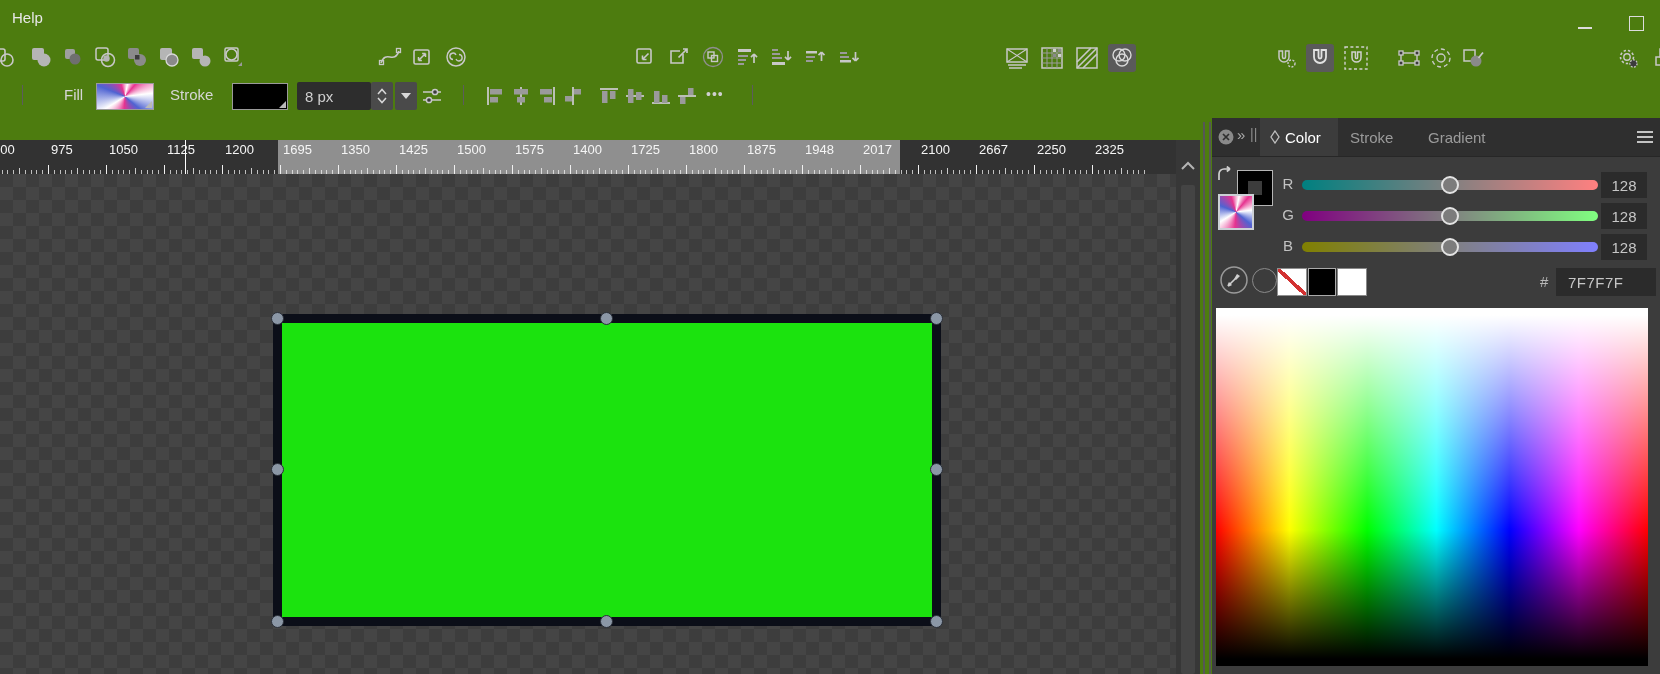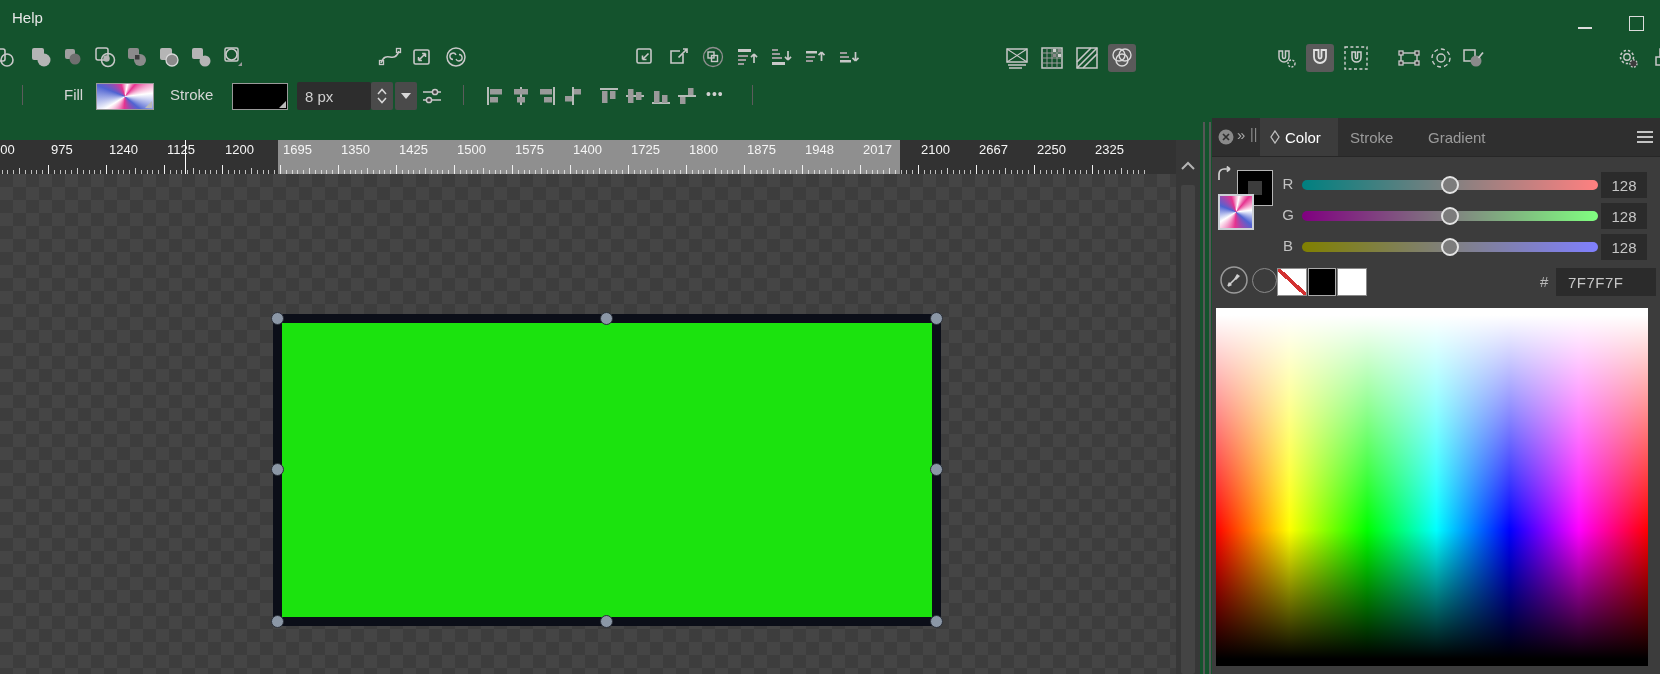--- a/index.html
+++ b/index.html
@@ -1,16 +1,16 @@
 <!DOCTYPE html>
 <html><head>
 <meta charset="utf-8">
 <style>
   html,body{margin:0;padding:0;background:#222;}
-  #root{position:relative;width:1660px;height:674px;background:#14532d;overflow:hidden;
+  #root{position:relative;width:1660px;height:674px;background:#4d7c0f;overflow:hidden;
         font-family:"Liberation Sans",sans-serif;color:#d6d6d6;-webkit-font-smoothing:antialiased;}
   .abs{position:absolute;}
   .ico svg{display:block;}
   .ilabel{font-size:15px;color:#d6d6d6;}
   
   #menubar{left:0;top:0;width:1660px;height:38px;}
   #menu-help{left:12px;top:9px;font-size:15px;color:#e8e8e8;cursor:default;}
   #win-min{left:1578px;top:27px;width:14px;height:2px;background:#dcdcdc;}
   #win-max{left:1629px;top:16px;width:13px;height:13px;border:1.5px solid #dcdcdc;}
   .tgroup{display:flex;align-items:center;}
@@ -409,21 +409,21 @@
       <div class="tickm" style="left: 53.8px;"></div>
       <div class="tickm" style="left: 59.6px;"></div>
       <div class="tickm" style="left: 65.4px;"></div>
       <div class="tickm" style="left: 71.2px;"></div>
       <div class="tickmid" style="left: 77px;"></div>
       <div class="tickm" style="left: 82.8px;"></div>
       <div class="tickm" style="left: 88.6px;"></div>
       <div class="tickm" style="left: 94.4px;"></div>
       <div class="tickm" style="left: 100.2px;"></div>
       <div class="tickM" style="left: 106px;"></div>
-      <div class="rlabel" style="left: 109px;">1240</div>
+      <div class="rlabel" style="left: 109px;">1050</div>
       <div class="tickm" style="left: 111.8px;"></div>
       <div class="tickm" style="left: 117.6px;"></div>
       <div class="tickm" style="left: 123.4px;"></div>
       <div class="tickm" style="left: 129.2px;"></div>
       <div class="tickmid" style="left: 135px;"></div>
       <div class="tickm" style="left: 140.8px;"></div>
       <div class="tickm" style="left: 146.6px;"></div>
       <div class="tickm" style="left: 152.4px;"></div>
       <div class="tickm" style="left: 158.2px;"></div>
       <div class="tickM" style="left: 164px;"></div>

